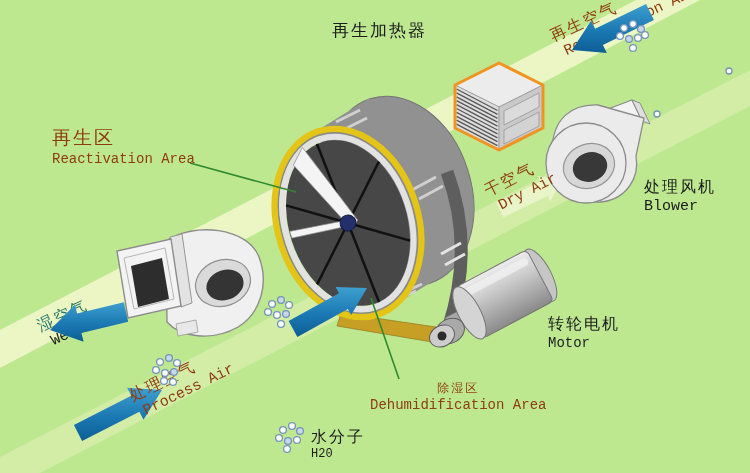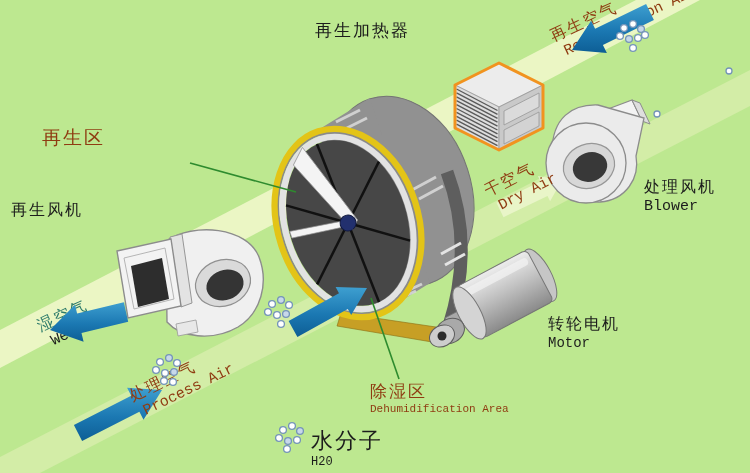--- a/index.html
+++ b/index.html
@@ -160,49 +160,49 @@
           <circle cx="0" cy="10" r="3.4" fill="#ffffff"></circle>
         <circle cx="9" cy="13" r="3.4" fill="#c7d8ea"></circle>
           <circle cx="18" cy="12" r="3.4" fill="#ffffff"></circle>
         <circle cx="8" cy="21" r="3.4" fill="#ffffff"></circle>
       </g>
       <circle cx="729" cy="71" r="3" fill="#ffffff"></circle>
       <circle cx="657" cy="114" r="3" fill="#ffffff"></circle>
     </g>
   </svg>
 
-  <div class="lbl blk" style="left:315px;top:20px;">
+  <div class="lbl blk" style="left:332px;top:20px;">
     <div class="zh" style="font-size:17px;">再生加热器</div>
   </div>
 
-  <div class="lbl red" style="left:42px;top:126px;">
+  <div class="lbl red" style="left:52px;top:126px;">
     <div class="zh" style="font-size:19px;">再生区</div>
+    <div class="en" style="font-size:14px;">Reactivation Area</div>
   </div>
 
   <div class="lbl blk" style="left:11px;top:200px;">
-    <div class="zh" style="font-size:16px;">再生风机</div>
   </div>
 
   <div class="lbl blk" style="left:644px;top:177px;">
     <div class="zh" style="font-size:16px;">处理风机</div>
     <div class="en" style="font-size:15px;">Blower</div>
   </div>
 
   <div class="lbl blk" style="left:548px;top:314px;">
     <div class="zh" style="font-size:16px;">转轮电机</div>
     <div class="en" style="font-size:14px;">Motor</div>
   </div>
 
   <div class="lbl red" style="left:370px;top:381px;">
-    <div class="zh" style="font-size:17px;">除湿区</div>
-    <div class="en" style="font-size:11px;">Dehumidification Area</div>
+    <div class="zh" style="font-size:12px;text-align:center;">除湿区</div>
+    <div class="en" style="font-size:14px;">Dehumidification Area</div>
   </div>
 
   <div class="lbl blk" style="left:311px;top:427px;">
-    <div class="zh" style="font-size:22px;">水分子</div>
+    <div class="zh" style="font-size:16px;">水分子</div>
     <div class="en" style="font-size:12px;">H20</div>
   </div>
 
   <div class="lbl red rot" style="left:547px;top:28px;transform:rotate(-25deg);">
     <div class="zh" style="font-size:16px;">再生空气</div>
     <div class="en" style="font-size:15px;margin-left:6px;">Reactivation Air</div>
   </div>
 
   <div class="lbl red rot" style="left:481px;top:183px;transform:rotate(-27deg);">
     <div class="zh" style="font-size:16px;">干空气</div>

